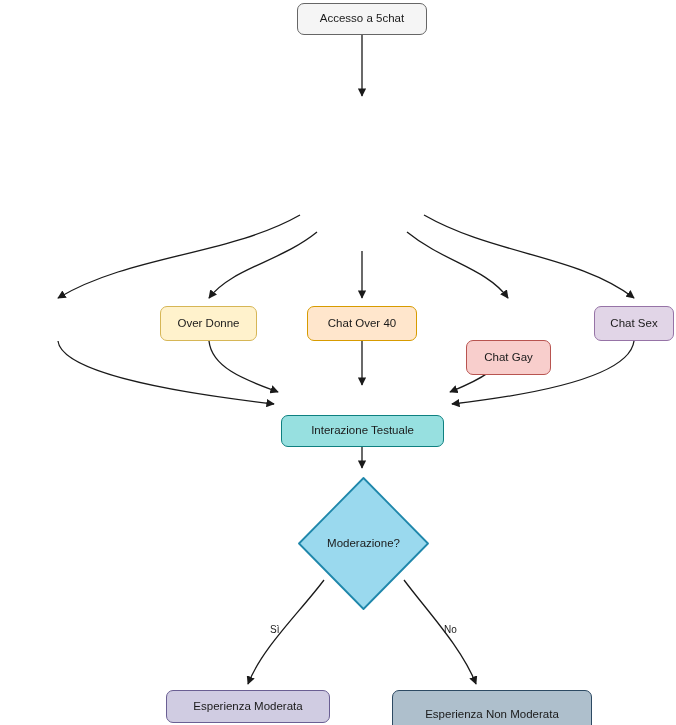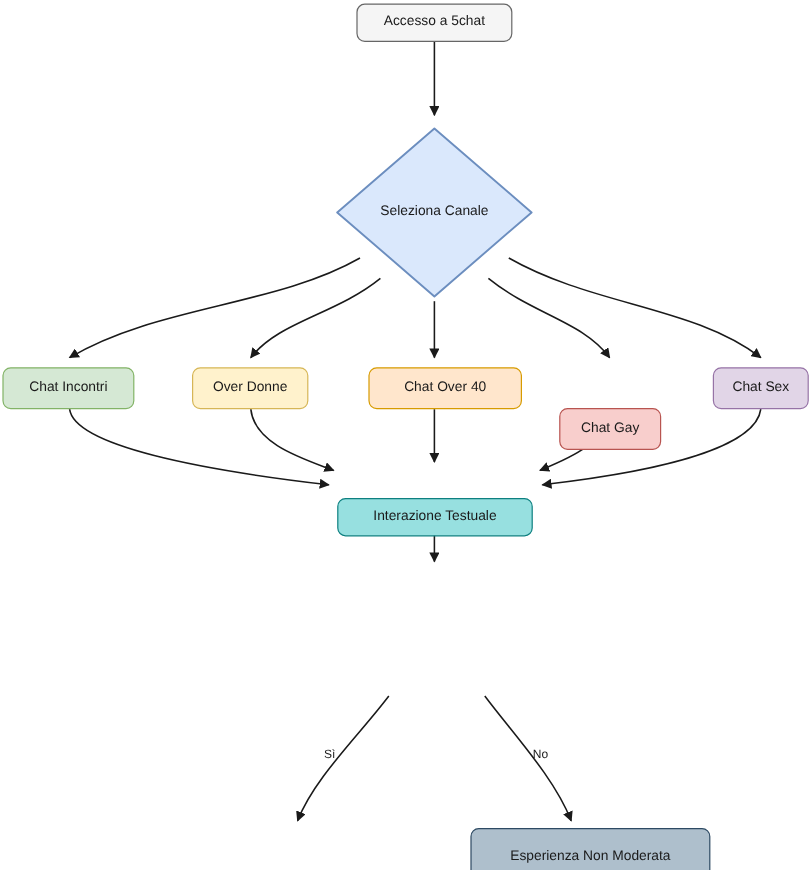--- a/index.html
+++ b/index.html
@@ -100,52 +100,52 @@
 
     <path d="M 324 580 C 300 612, 262 648, 248 684" stroke="#1a1a1a" stroke-width="1.3" fill="none" marker-end="url(#arrow)"></path>
 
     <path d="M 404 580 C 428 612, 462 648, 476 684" stroke="#1a1a1a" stroke-width="1.3" fill="none" marker-end="url(#arrow)"></path>
   </svg>
 
   <div class="node node-rect" style="left:297px; top:3px; width:130px; height:32px; background:#f5f5f5; border-color:#666666;justify-content:center;">
     <span>Accesso a 5chat</span>
   </div>
 
-  <div class="node node-diamond" style="left:277px; top:103px; width:170px; height:148px;">
-    <svg class="diamond-shape" viewBox="0 0 170 148" xmlns="http://www.w3.org/2000/svg">
-      <path d="M 85 4 L 166 74 L 85 144 L 4 74 Z" fill="#dae8fc" stroke="#6c8ebf" stroke-width="1.6" stroke-linejoin="round"></path>
-    </svg>
-    <span class="diamond-label">Seleziona Canale</span>
-  </div>
 
-  <div class="node node-rect" style="left:2px; top:306px; width:110px; height:35px; background:#d5e8d4; border-color:#82b366;">
-    <span>Chat Incontri</span>
-  </div>
 
   <div class="node node-rect" style="left:160px; top:306px; width:97px; height:35px; background:#fff2cc; border-color:#d6b656;">
     <span>Over Donne</span>
   </div>
 
-  <div class="node node-rect" style="left:307px; top:306px; width:128px; height:35px; background:#ffe6cc; border-color:#d79b00;">
+  <div class="node node-rect" style="left:307px; top:306px; width:110px; height:35px; background:#ffe6cc; border-color:#d79b00;">
     <span>Chat Over 40</span>
   </div>
 
   <div class="node node-rect" style="left:466px; top:306px; width:85px; height:35px; background:#f8cecc; border-color:#b85450;margin-top:34px;">
     <span>Chat Gay</span>
   </div>
 
   <div class="node node-rect" style="left:594px; top:306px; width:80px; height:35px; background:#e1d5e7; border-color:#9673a6;">
     <span>Chat Sex</span>
   </div>
 
   <div class="node node-rect" style="left:281px; top:391px; width:163px; height:32px; background:#97e0e0; border-color:#0e8080;margin-top:24px;">
     <span>Interazione Testuale</span>
   </div>
 
+  <div class="node node-diamond" style="left:295px; top:474px; width:137px; height:139px;">
+    <svg class="diamond-shape" viewBox="0 0 137 139" xmlns="http://www.w3.org/2000/svg">
+      <path d="M 68.5 4 L 133 69.5 L 68.5 135 L 4 69.5 Z" fill="#9ad9ee" stroke="#1f87ab" stroke-width="1.8" stroke-linejoin="round"></path>
+    </svg>
+    <span class="diamond-label">Moderazione?</span>
+  </div>
 
+  <div class="node node-rect" style="left:166px; top:690px; width:164px; height:33px; background:#d0cce2; border-color:#6a5f93;">
+    <span>Esperienza Moderata</span>
+  </div>
 
   <div class="node node-rect" style="left:392px; top:690px; width:200px; height:50px; background:#aebfcc; border-color:#2d4a63;">
     <span>Esperienza Non Moderata</span>
   </div>
 
   <div class="edge-label" style="left:270px; top:624px;">
     <span>Sì</span>
   </div>
   <div class="edge-label" style="left:444px; top:624px;">
     <span>No</span>

